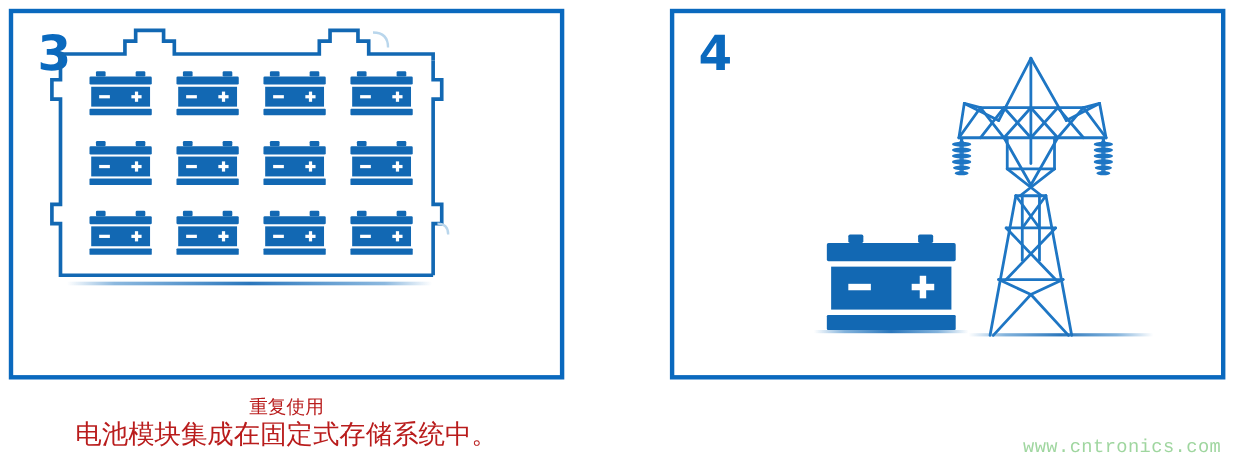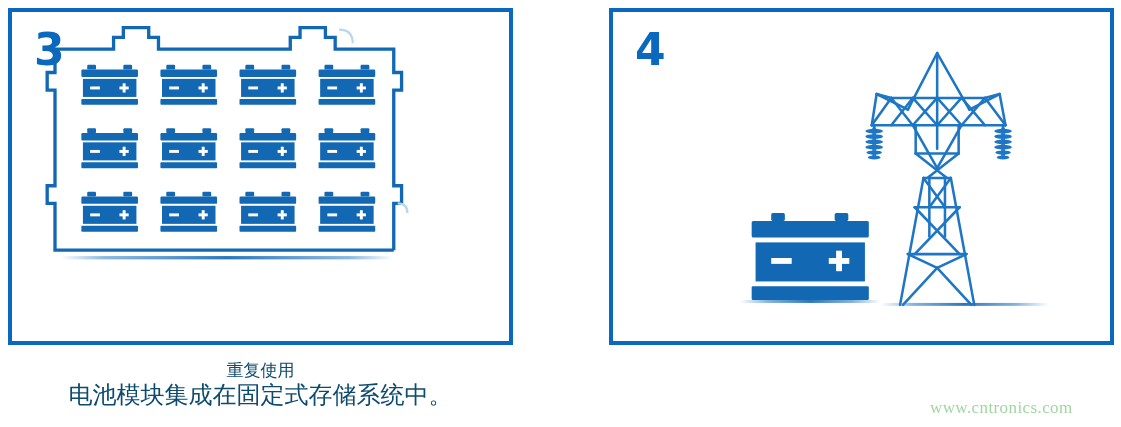--- a/index.html
+++ b/index.html
@@ -67,39 +67,39 @@
   .art svg { display: block; width: 100%; height: 100%; }
 
   
   .caption {
     position: absolute;
     left: 0;
     top: 358px;
     width: 521px;
     text-align: center;
     font-family: "DejaVu Serif", "Liberation Serif", serif;
-    color: #0c4a6e;
+    color: #b91c1c;
   }
   .caption-title {
     font-size: 17px;
     line-height: 24px;
     white-space: nowrap;
   }
   .caption-body {
     font-size: 24px;
     line-height: 26px;
     white-space: nowrap;
   }
 
   
   .watermark {
     position: absolute;
     left: 930px;
     top: 398px;
-    font-family: Liberation Serif, serif;
+    font-family: Liberation Mono, monospace;
     font-size: 17px;
     letter-spacing: 0.4px;
     color: #8fcf8f;
     opacity: 0.85;
     white-space: nowrap;
     pointer-events: none;
     user-select: none;
   }
 </style>
 </head>

